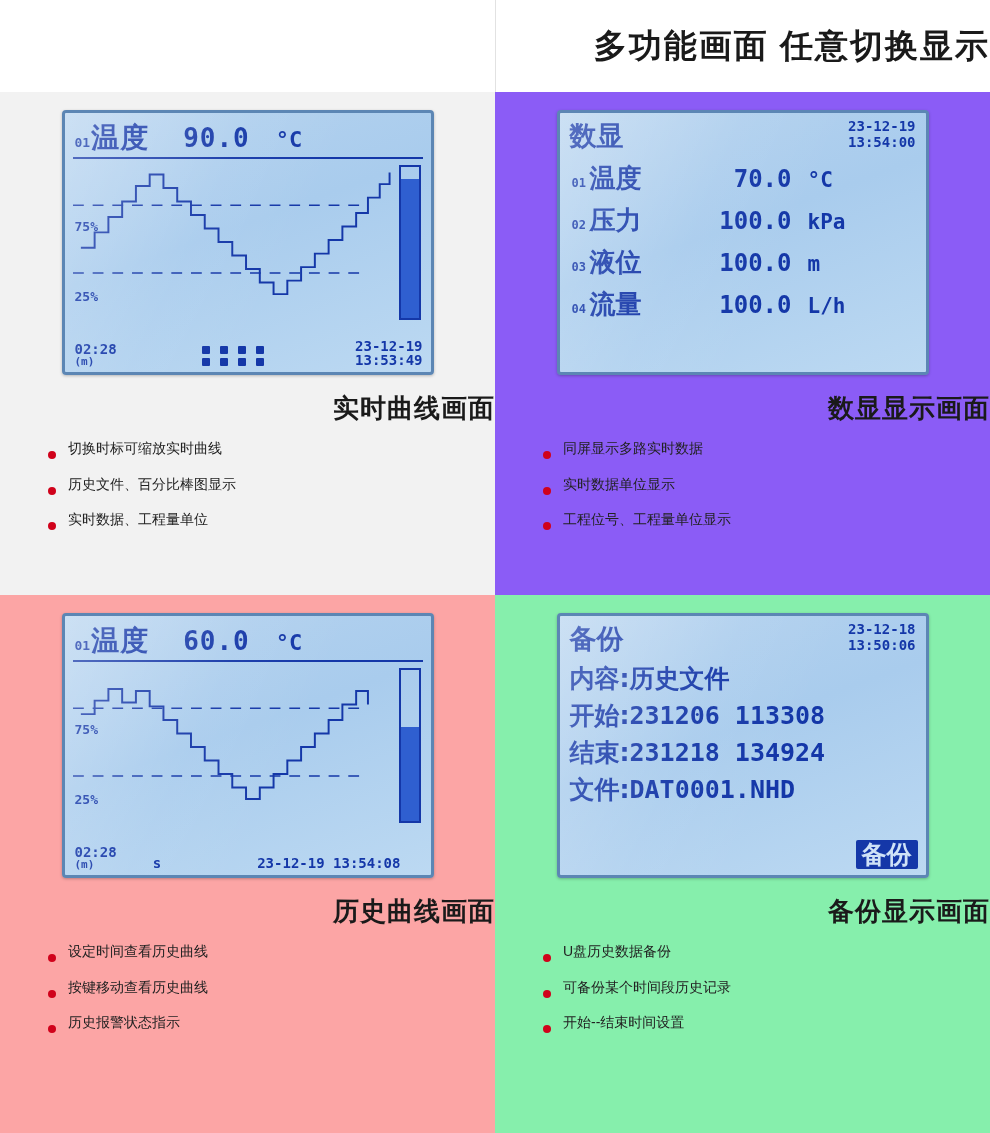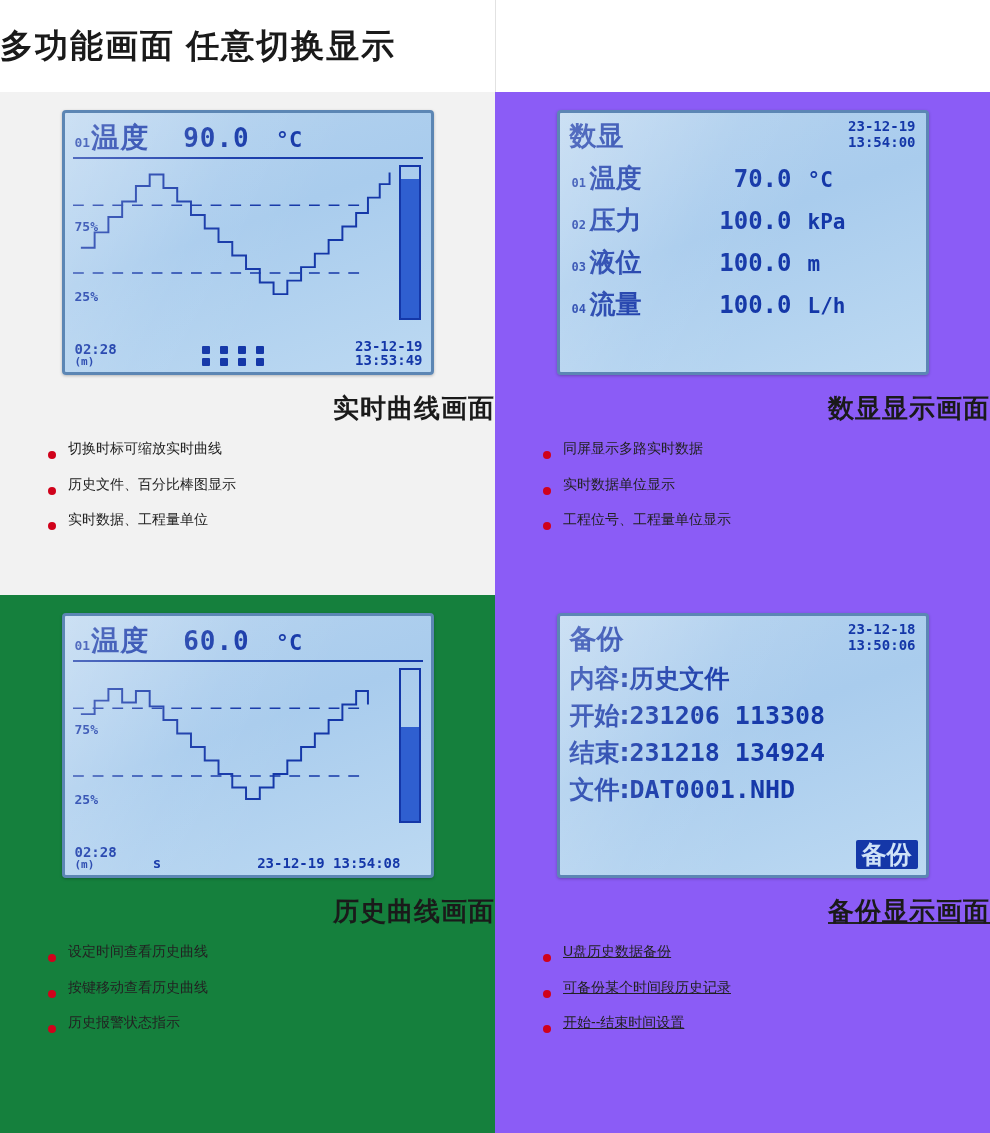--- a/index.html
+++ b/index.html
@@ -8,21 +8,21 @@
     width: 990px; height: 1133px;
     font-family: "Liberation Sans", sans-serif;
     background: #ffffff;
     color: #222;
     overflow: hidden;
   }
   .page { width:990px; height:1133px; position:relative; }
 
   .title-bar {
     height: 92px;
-    display:flex; align-items:center; justify-content:flex-start;
+    display:flex; align-items:center; justify-content:flex-end;
     background:#ffffff;
   }
   .title-bar h1 {
     margin:0;
     font-size: 33px;
     font-weight: bold;
     letter-spacing: 2px;
     color:#1a1a1a;
   }
 
@@ -31,22 +31,22 @@
     grid-template-columns: 495px 495px;
     grid-template-rows: 503px 538px;
     width:990px;
   }
   .cell {
     position:relative;
     padding: 0;
   }
   .cell.bgA { background:#f2f2f2; }
   .cell.bgB { background:#8b5cf6; }
-  .cell.bgC { background:#15803d; }
-  .cell.bgD { background:#8b5cf6;text-decoration:underline; }
+  .cell.bgC { background:#fca5a5; }
+  .cell.bgD { background:#86efac; }
 
   
   .vsep { position:absolute; top:0; bottom:0; left:495px; width:1px; background:#e2e2e2; }
   .hsep { position:absolute; left:0; right:0; top:595px; height:1px; background:#e6e6e6; }
 
   .lcd-wrap {
     display:flex; justify-content:center;
     padding-top: 18px;
   }
   .lcd {

